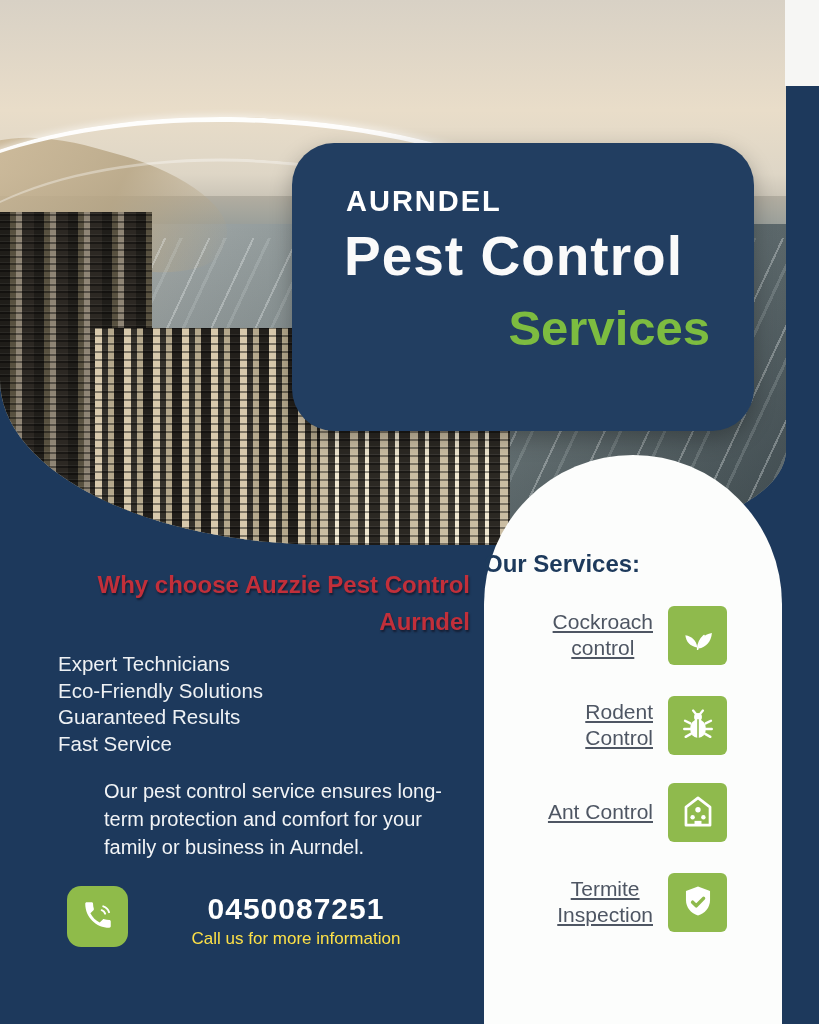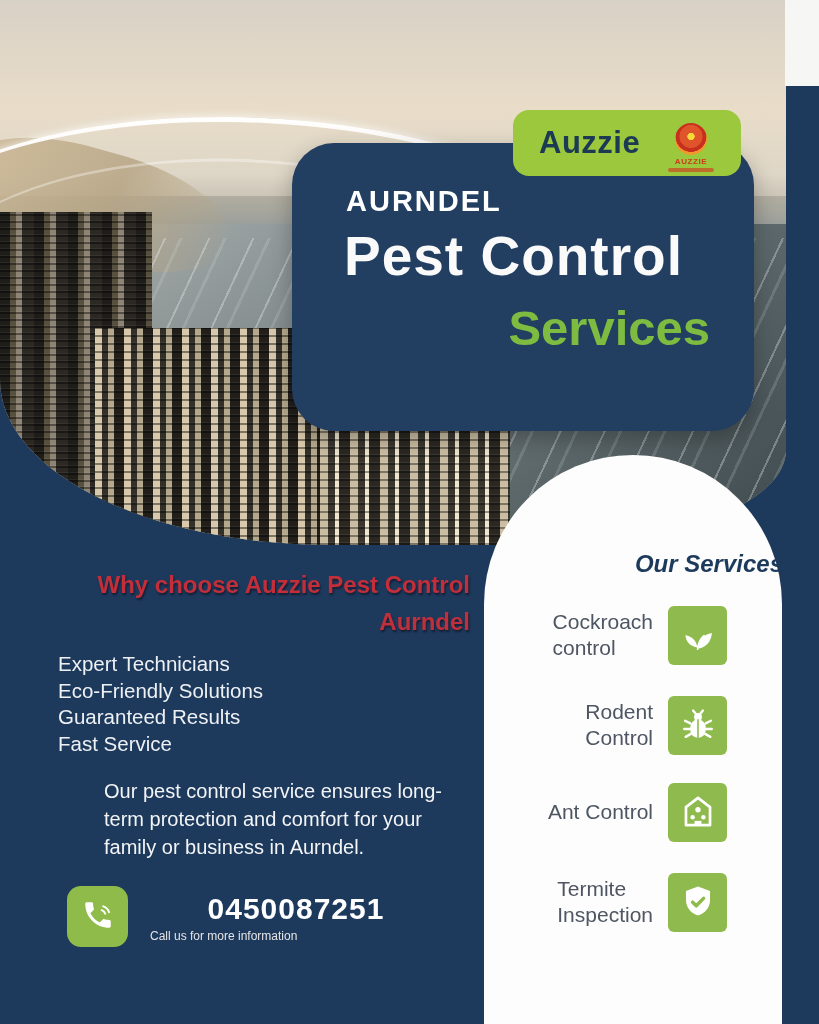--- a/index.html
+++ b/index.html
@@ -72,30 +72,30 @@
   
   .why-heading{position:absolute;left:18px;top:566px;width:452px;text-align:right;
     font-weight:bold;font-size:24px;line-height:37px;
     text-shadow:1px 2px 2px rgba(15,8,18,.55);z-index:2;}
   .bullets{position:absolute;left:58px;top:651px;color:#eef1f4;font-size:20.5px;line-height:26.5px;}
   .paragraph{position:absolute;left:64px;top:777px;width:372px;color:#f2f4f6;font-size:20px;line-height:28px;margin-left:40px;}
   .phone-tile{position:absolute;left:67px;top:886px;width:61px;height:61px;
     border-radius:14px;display:flex;align-items:center;justify-content:center;background:#8fbb4a;}
   .phone-number{position:absolute;left:150px;top:892px;width:292px;text-align:center;
     color:#ffffff;font-size:30px;font-weight:bold;letter-spacing:1px;}
-  .phone-note{position:absolute;left:150px;top:929px;width:292px;color:#e5e5e5;font-size:12px;}
+  .phone-note{position:absolute;left:150px;top:929px;width:292px;text-align:center;color:#fde047;font-size:17px;}
 
   
   .services-panel{position:absolute;left:484px;top:455px;width:298px;height:569px;
     background:#fcfdfc;border-radius:149px 149px 0 0;z-index:4;}
-  .services-heading{position:absolute;left:9px;top:95px;width:100%;text-align:right;
-    font-size:24px;font-weight:bold;font-style:italic;}
+  .services-heading{position:absolute;left:0;top:95px;width:100%;text-align:left;
+    font-size:24px;font-weight:bold;}
   .service-row{position:absolute;right:55px;display:flex;align-items:center;gap:15px;height:60px;}
   .r1{top:150px}.r2{top:240px}.r3{top:327px}.r4{top:417px}
-  .service-label{text-align:left;color:#4e5663;font-size:21px;line-height:26px;}
+  .service-label{text-align:center;color:#4e5663;font-size:21px;line-height:26px;text-decoration:underline;}
   .service-label div:empty{display:none;}
   .tile{width:59px;height:59px;border-radius:6px;display:flex;align-items:center;
     justify-content:center;flex:none;background:#8fba4d;}
   .tile svg{display:block;}
 </style>
 </head>
 <body>
 
 <div id="stage">
 
@@ -114,28 +114,20 @@
   </div>
 
   <div class="top-right-strip"></div>
 
   <div class="title-card">
     <div class="card-location">AURNDEL</div>
     <div class="card-line1">Pest Control</div>
     <div class="card-line2" style="color:#7dbc40">Services</div>
   </div>
 
-  <div class="brand-pill">
-    <span class="brand-name">Auzzie</span>
-    <span class="emblem">
-      <span class="emblem-circle"></span>
-      <span class="emblem-name">AUZZIE</span>
-      <span class="emblem-sub"></span>
-    </span>
-  </div>
 
   <div class="why-heading" style="color:#c22f3a">
     <div>Why choose Auzzie Pest Control</div>
     <div>Aurndel</div>
   </div>
 
   <div class="bullets">
     <div>Expert Technicians</div>
     <div>Eco-Friendly Solutions</div>
     <div>Guaranteed Results</div>

